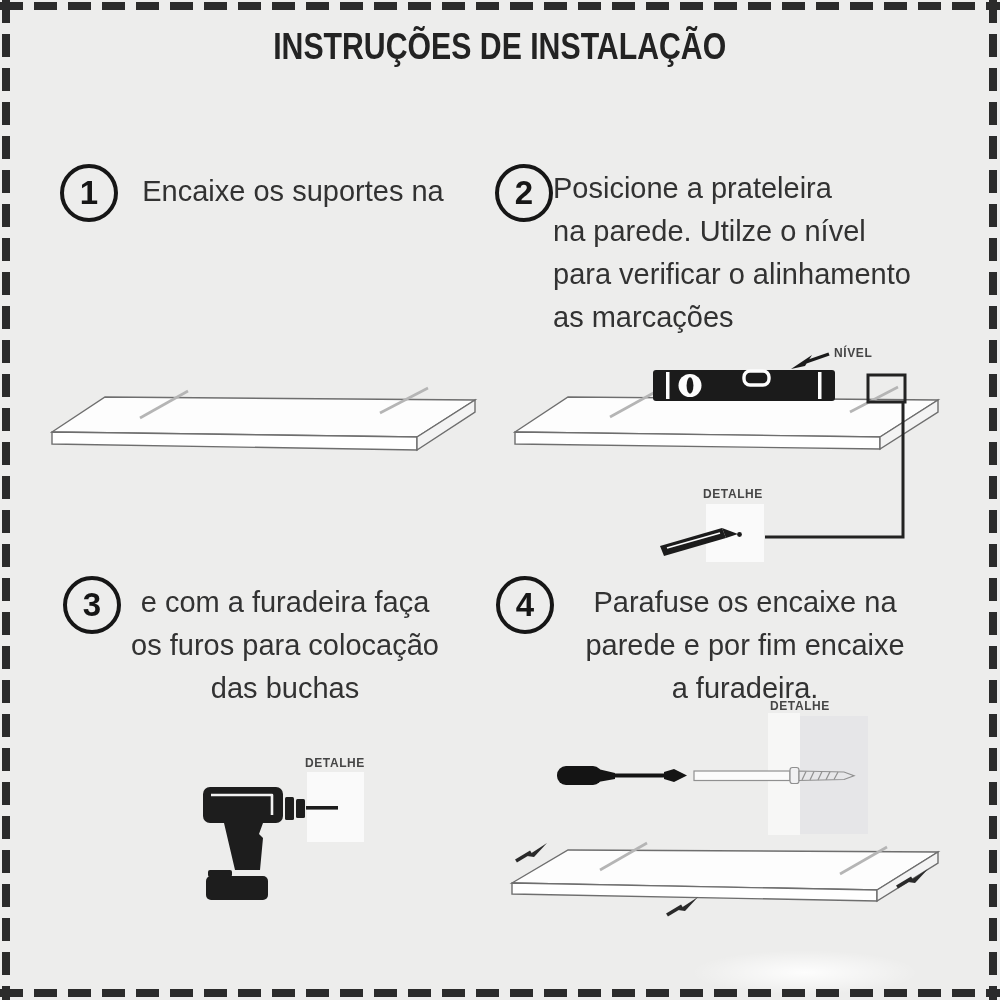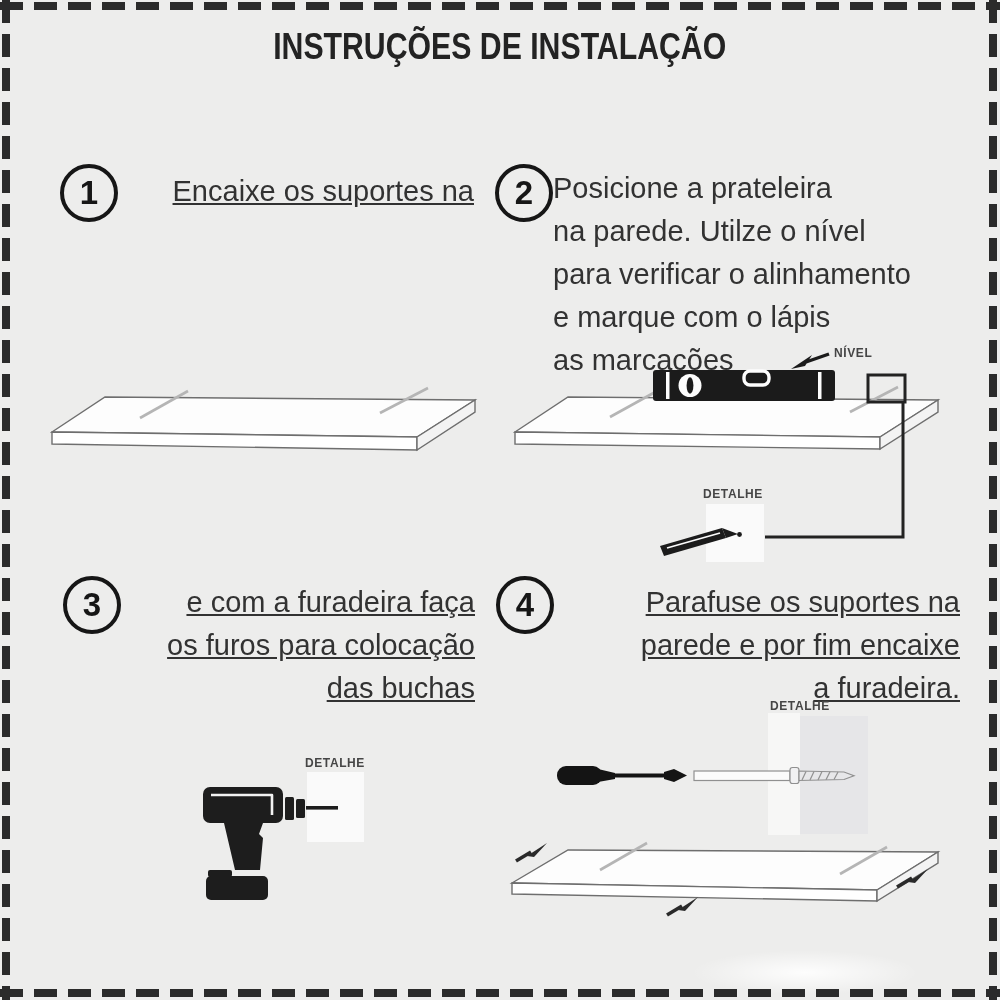--- a/index.html
+++ b/index.html
@@ -18,21 +18,21 @@
 
   .title{position:absolute;left:0;top:26px;width:100%;text-align:center;
     font-size:36px;font-weight:bold;color:#232323;letter-spacing:0;white-space:nowrap;}
   .title span{display:inline-block;transform:scaleX(.84);transform-origin:center;}
 
   .badge{position:absolute;width:50px;height:50px;border:4px solid #161616;border-radius:50%;
     display:flex;align-items:center;justify-content:center;
     font-size:33px;font-weight:bold;color:#161616;background:transparent;}
 
   .txt{position:absolute;font-size:29px;color:#323232;line-height:43px;}
-  .txt.center{text-align:right;text-decoration:underline;}
+  .txt.center{text-align:center;}
 
   .minilabel{position:absolute;font-size:12px;font-weight:bold;color:#454545;
     letter-spacing:.6px;}
 
   .whitebox{position:absolute;background:#fafafa;}
   .wallstrip{position:absolute;background:#f7f7f6;}
   .wallgray{position:absolute;background:#e6e6e8;}
 
   svg{position:absolute;overflow:visible;}
   .fade{position:absolute;left:690px;top:950px;width:230px;height:45px;
@@ -61,21 +61,20 @@
     <polygon points="377,57 435,20 435,32 377,70" fill="#f3f3f3" stroke="#6e6e6e" stroke-width="1.4"></polygon>
     <line x1="100" y1="38" x2="148" y2="11" stroke="#b5b5b5" stroke-width="2.6"></line>
     <line x1="340" y1="33" x2="388" y2="8" stroke="#b5b5b5" stroke-width="2.6"></line>
   </svg>
 
   <div class="badge" style="left:495px;top:164px;">2</div>
   <div class="txt" style="left:553px;top:167px;width:420px;">
     <div>Posicione a prateleira</div>
     <div>na parede. Utilze o nível</div>
     <div>para verificar o alinhamento</div>
-    <div>e marque com o lápis</div>
     <div>as marcações</div>
   </div>
 
   <div class="minilabel" style="left:834px;top:346px;">NÍVEL</div>
   <div class="whitebox" style="left:706px;top:504px;width:58px;height:58px;"></div>
   <div class="minilabel" style="left:703px;top:487px;width:64px;">DETALHE</div>
 
   <svg style="left:505px;top:345px;" width="455" height="220" viewBox="0 0 455 220">
 
     <polygon points="10,87 63,52 433,55 375,92" fill="#fdfdfd" stroke="#6e6e6e" stroke-width="1.4"></polygon>
@@ -127,21 +126,21 @@
       <rect x="106" y="51" width="9" height="19" rx="1.5"></rect>
       <rect x="116" y="58" width="32" height="3.6"></rect>
       <polygon points="34,75 73,75 69,86 73,90 70,122 45,122"></polygon>
       <rect x="18" y="122" width="24" height="7" rx="2"></rect>
       <rect x="16" y="128" width="62" height="24" rx="5"></rect>
     </g>
   </svg>
 
   <div class="badge" style="left:496px;top:576px;">4</div>
   <div class="txt center" style="left:530px;top:581px;width:430px;">
-    <div>Parafuse os suportes na</div>
+    <div>Parafuse os encaixe na</div>
     <div>parede e por fim encaixe</div>
     <div>a furadeira.</div>
   </div>
 
   <div class="wallstrip" style="left:768px;top:713px;width:32px;height:122px;"></div>
   <div class="wallgray" style="left:800px;top:716px;width:68px;height:118px;"></div>
   <div class="minilabel" style="left:770px;top:699px;width:60px;">DETALHE</div>
 
   <svg style="left:548px;top:758px;" width="312" height="34" viewBox="0 0 312 34">
     <g fill="#141414">

